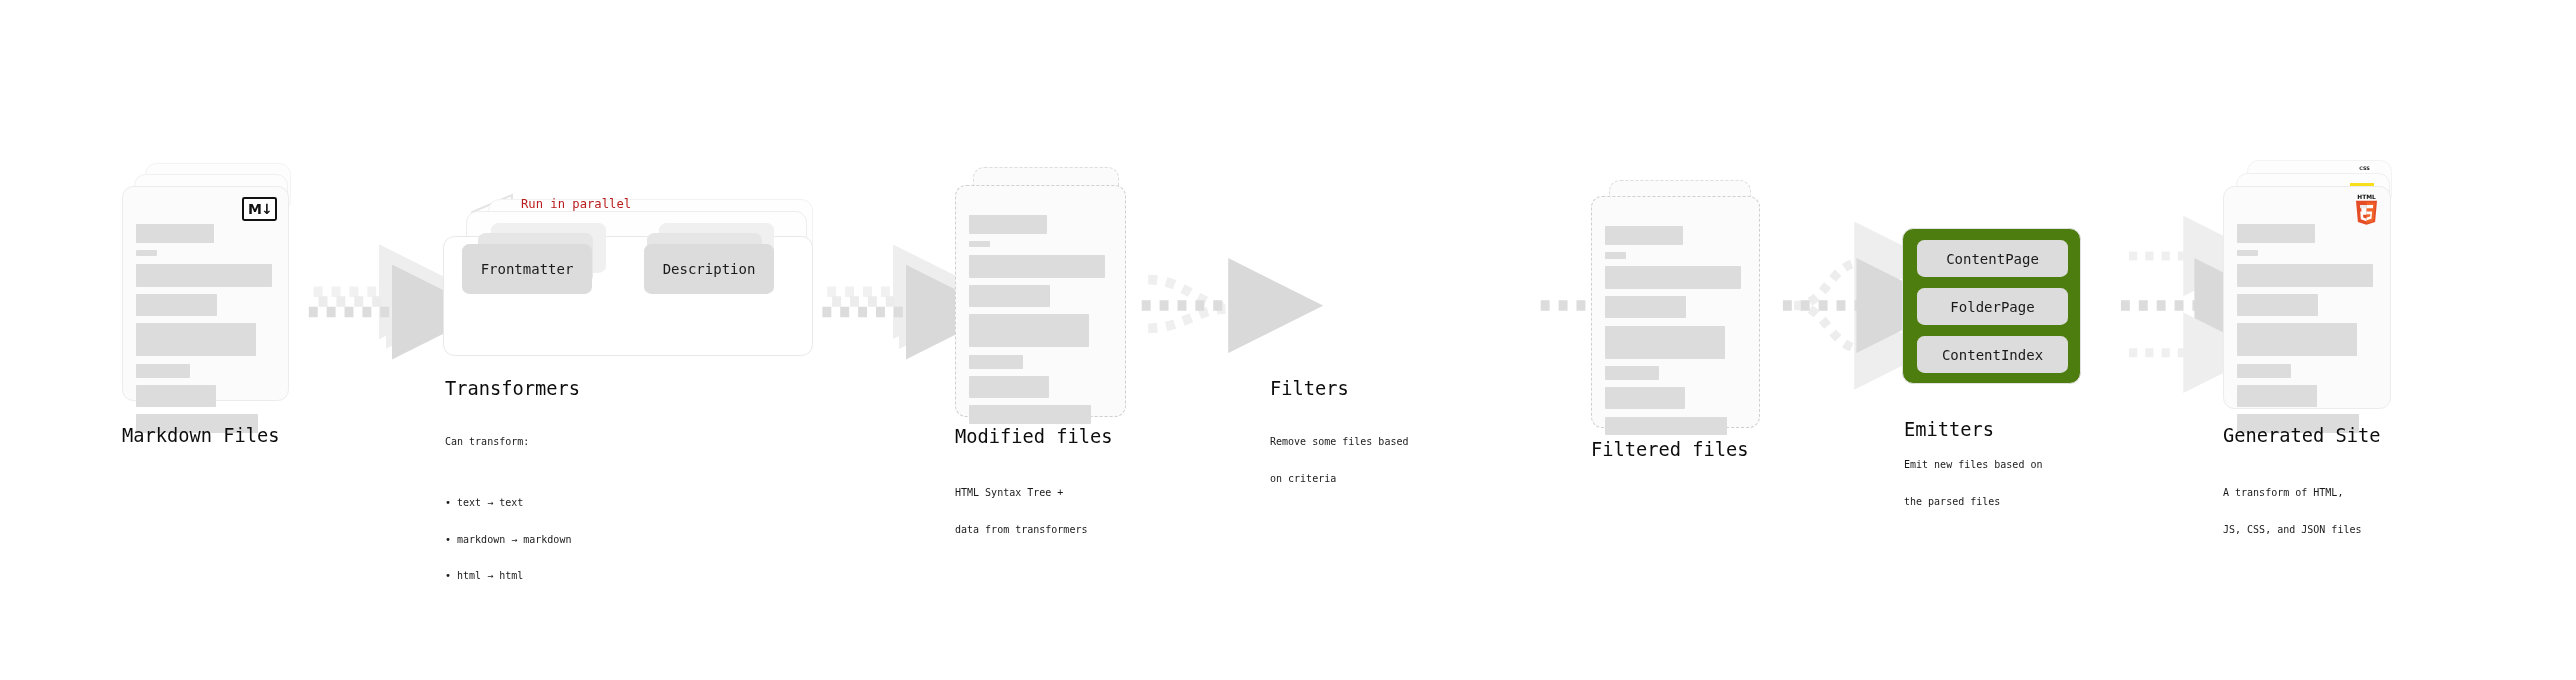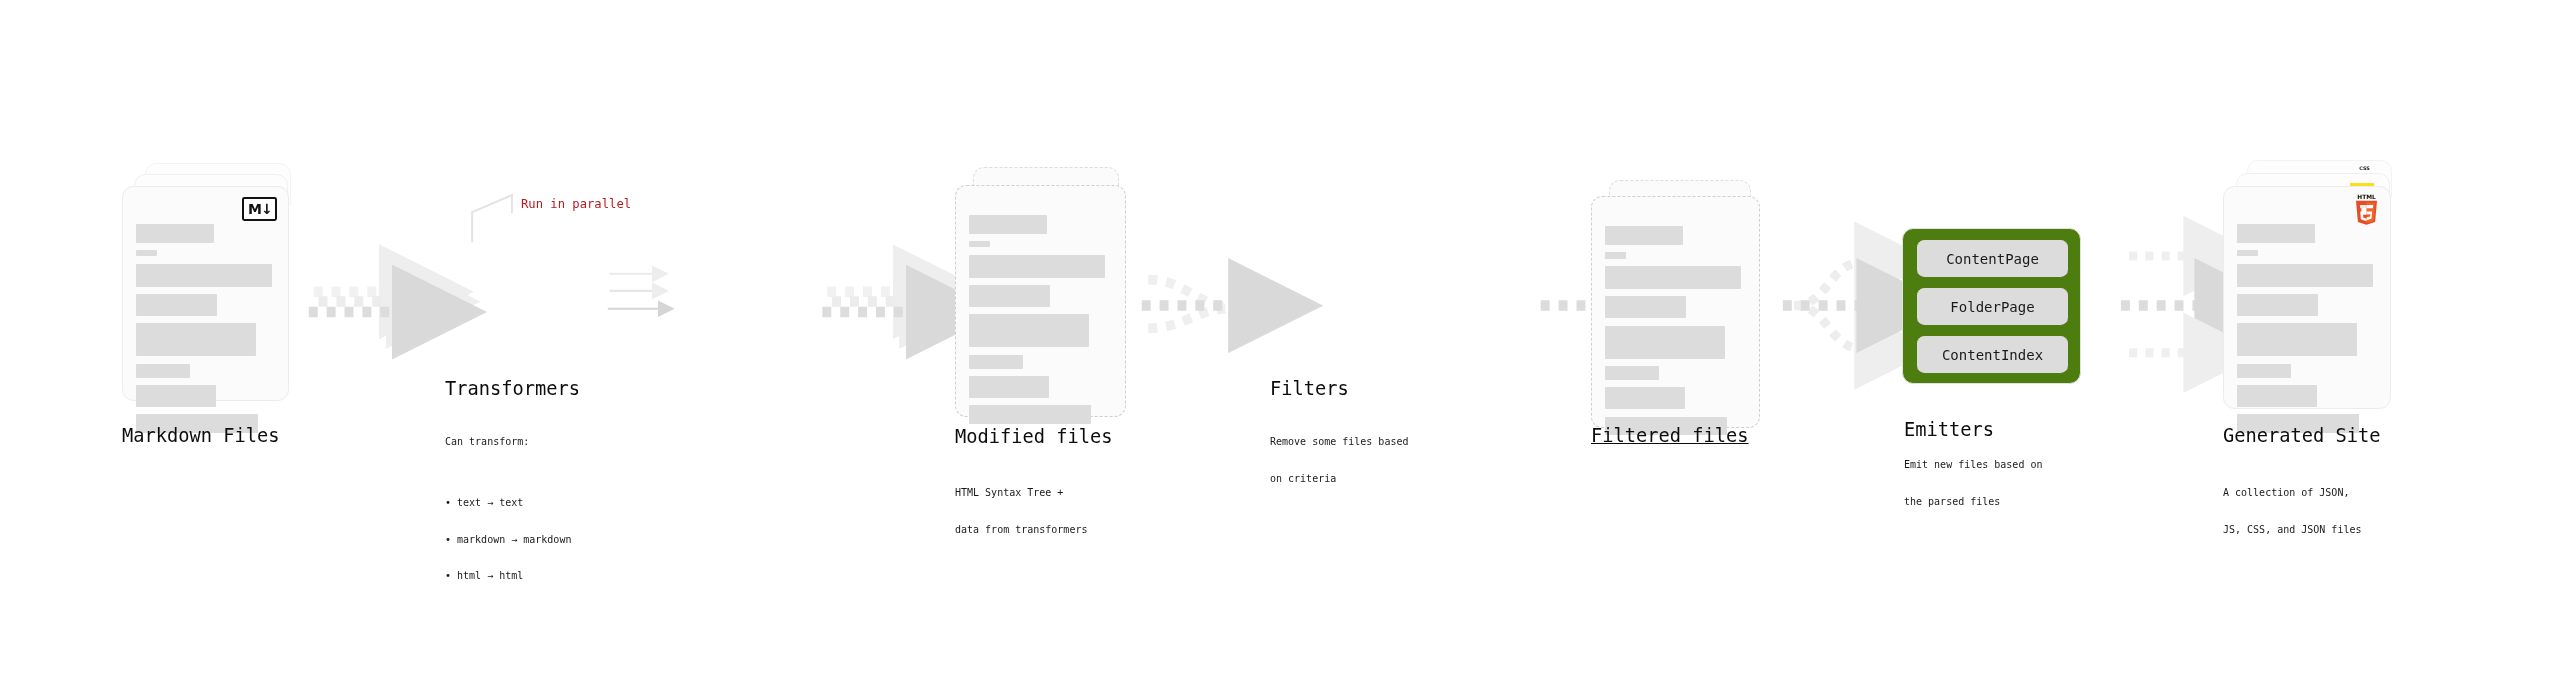--- a/index.html
+++ b/index.html
@@ -232,20 +232,32 @@
         <div class="bar" style="width:81px; height:22px;"></div>
         <div class="bar" style="width:120px; height:33px;"></div>
         <div class="bar" style="width:54px;  height:14px;"></div>
         <div class="bar" style="width:80px;  height:22px;"></div>
         <div class="bar" style="width:122px; height:18.7px;"></div>
       </div>
     </div>
   </div>
   <div class="title" style="left:122px; top:425px;">Markdown Files</div>
 
+  <div class="node" style="left:443px; top:199px; width:382px; height:163px;">
+    <div class="proc-box g3" style="left:45px; top:0px;  width:325px; height:118px;"></div>
+    <div class="proc-box g2" style="left:23px; top:12.2px; width:341px; height:122px;"></div>
+    <div class="proc-box g1" style="left:0px;  top:37px; width:370px; height:120px;">
+      <div class="pill f3" style="left:47px; top:-14px; width:115px; height:50px;">·</div>
+      <div class="pill f3" style="left:215px; top:-14px; width:115px; height:50px;">·</div>
+      <div class="pill f2" style="left:34px; top:-4.1px;  width:115px; height:50px;">·</div>
+      <div class="pill f2" style="left:203px; top:-4.1px; width:115px; height:50px;">·</div>
+      <div class="pill" style="left:18px; top:6.5px;  width:130px; height:50px;">Frontmatter</div>
+      <div class="pill" style="left:200px; top:6.5px; width:130px; height:50px;">Description</div>
+    </div>
+  </div>
   <div class="parallel-label" style="left:521px; top:197px;">Run in parallel</div>
   <div class="title" style="left:445px; top:378px;">Transformers</div>
   <div class="caption" style="left:445px; top:412px;">
     <div>Can transform:</div>
     <ul class="bullets">
       <li>• text → text</li>
       <li>• markdown → markdown</li>
       <li>• html → html</li>
     </ul>
   </div>
@@ -285,21 +297,21 @@
         <div class="bar" style="width:21px;  height:6.5px;"></div>
         <div class="bar" style="width:136px; height:23px;"></div>
         <div class="bar" style="width:81px; height:22px;"></div>
         <div class="bar" style="width:120px; height:33px;"></div>
         <div class="bar" style="width:54px;  height:14px;"></div>
         <div class="bar" style="width:80px;  height:22px;"></div>
         <div class="bar" style="width:122px; height:18.7px;"></div>
       </div>
     </div>
   </div>
-  <div class="title" style="left:1591px; top:425px;text-decoration:underline;">Filtered files</div>
+  <div class="title" style="left:1591px; top:439px;">Filtered files</div>
 
   <div class="proc-box node" style="left:1902px; top:228px; width:179px; height:156px;">
     <div class="pill" style="left:14px; top:11.4px; width:151px; height:37px;">ContentPage</div>
     <div class="pill" style="left:14px; top:59px; width:151px; height:37px;">FolderPage</div>
     <div class="pill" style="left:14px; top:107px; width:151px; height:37px;">ContentIndex</div>
   </div>
   <div class="title" style="left:1904px; top:419px;">Emitters</div>
   <div class="caption" style="left:1904px; top:435px;">
     <div>Emit new files based on</div>
     <div>the parsed files</div>
@@ -330,18 +342,18 @@
         <div class="bar" style="width:81px; height:22px;"></div>
         <div class="bar" style="width:120px; height:33px;"></div>
         <div class="bar" style="width:54px;  height:14px;"></div>
         <div class="bar" style="width:80px;  height:22px;"></div>
         <div class="bar" style="width:122px; height:18.7px;"></div>
       </div>
     </div>
   </div>
   <div class="title" style="left:2223px; top:425px;">Generated Site</div>
   <div class="caption" style="left:2223px; top:463px;">
-    <div>A collection of JSON,</div>
+    <div>A transform of HTML,</div>
     <div>JS, CSS, and JSON files</div>
   </div>
 
 </div>
 
 
 </body></html>

